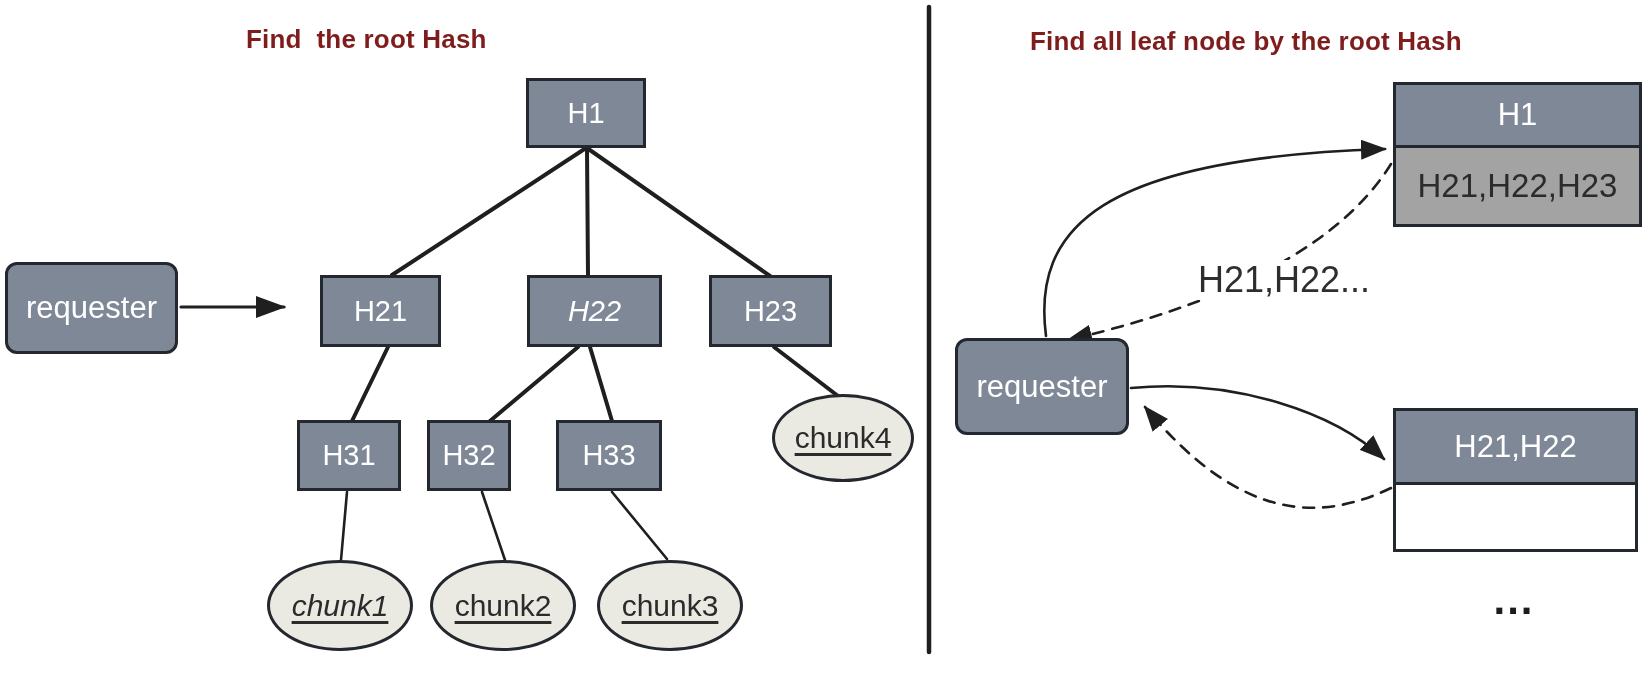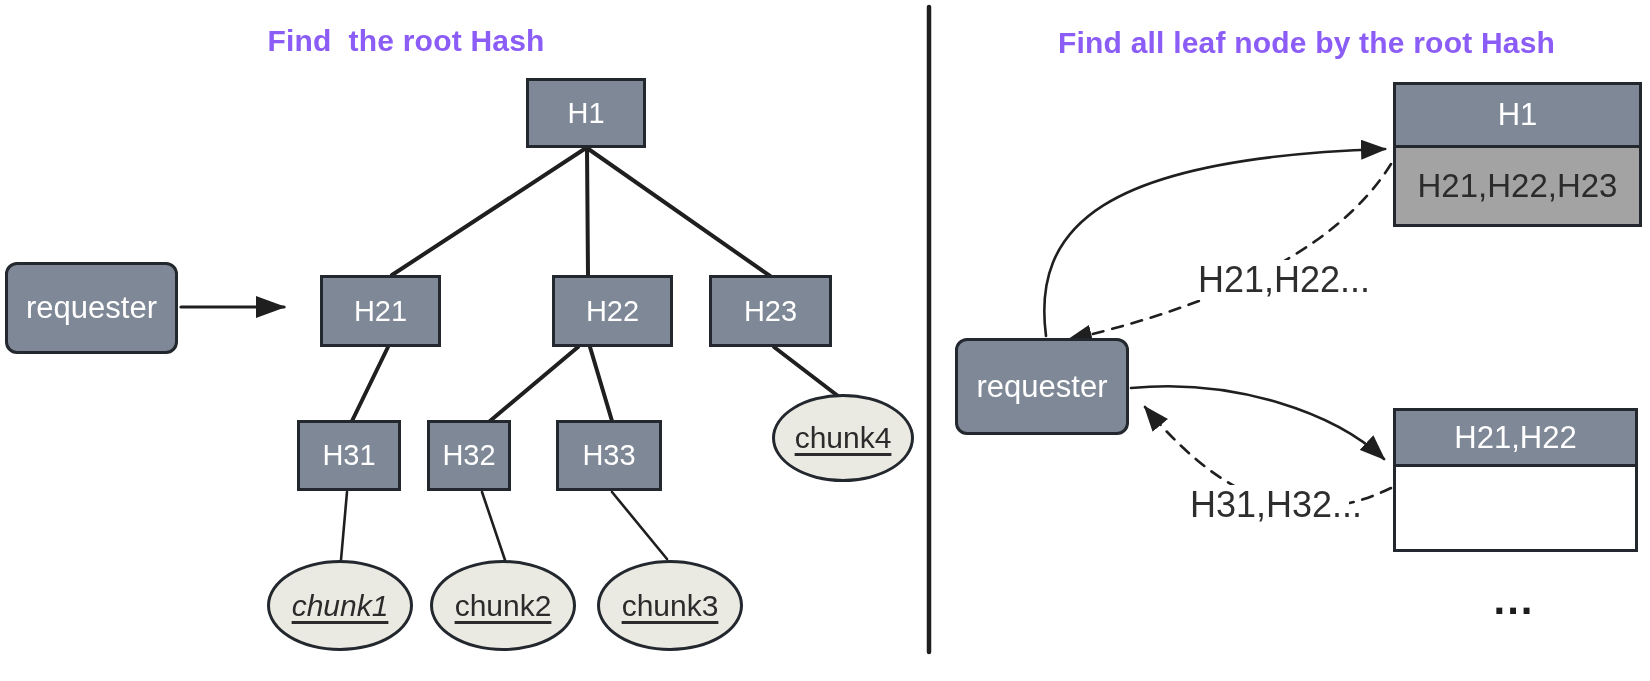--- a/index.html
+++ b/index.html
@@ -26,22 +26,22 @@
   .w25{stroke-width:2.6px;}
   .dashed{stroke-dasharray:11 9;}
   .divider{stroke:var(--line);stroke-width:4.5px;stroke-linecap:round;}
   marker path{fill:var(--line);}
 
   .layer{position:absolute;left:0;top:0;width:100%;height:100%;z-index:2;pointer-events:none;}
   .layer > *{pointer-events:auto;}
 
   .panel-title{
     position:absolute;
-    font-size:30px;font-weight:700;color:#8b5cf6;
-    text-align:center;white-space:pre;
+    font-size:26px;font-weight:700;color:#7f1d1d;
+    text-align:left;white-space:pre;
     letter-spacing:0.2px;
   }
   .node{
     position:absolute;
     background:var(--node-fill);
     border:3px solid var(--node-border);
     color:#fff;
     display:flex;align-items:center;justify-content:center;
     font-size:29px;
   }
@@ -136,21 +136,21 @@
       <span>requester</span>
     </div>
 
     <div class="node" style="left:526px;top:78px;width:120px;height:70px;">
       <span>H1</span>
     </div>
 
     <div class="node" style="left:320px;top:275px;width:121px;height:72px;">
       <span>H21</span>
     </div>
-    <div class="node" style="left:552px;top:275px;width:121px;height:72px;">
+    <div class="node" style="left:527px;top:275px;width:135px;height:72px;font-style:italic;">
       <span>H22</span>
     </div>
     <div class="node" style="left:709px;top:275px;width:123px;height:72px;">
       <span>H23</span>
     </div>
 
     <div class="node" style="left:297px;top:420px;width:104px;height:71px;">
       <span>H31</span>
     </div>
     <div class="node" style="left:427px;top:420px;width:84px;height:71px;">
@@ -166,34 +166,33 @@
     <div class="chunk" style="left:430px;top:560px;width:146px;height:91px;">
       <span>chunk2</span>
     </div>
     <div class="chunk" style="left:597px;top:560px;width:146px;height:91px;">
       <span>chunk3</span>
     </div>
     <div class="chunk" style="left:772px;top:394px;width:142px;height:88px;">
       <span>chunk4</span>
     </div>
 
-    <div class="panel-title" style="left:1030px;top:26px;width:440px;margin-left:28px;">Find all leaf node by the root Hash</div>
+    <div class="panel-title" style="left:1030px;top:26px;width:440px;">Find all leaf node by the root Hash</div>
 
     <div class="node rounded" style="left:955px;top:338px;width:174px;height:97px;">
       <span>requester</span>
     </div>
 
     <div class="table-box" style="left:1393px;top:82px;width:249px;height:145px;">
       <div class="hdr" style="height:63px;">H1</div>
       <div class="bdy">H21,H22,H23</div>
     </div>
 
     <div class="table-box" style="left:1393px;top:408px;width:245px;height:144px;">
-      <div class="hdr" style="height:56px;">H21,H22</div>
+      <div class="hdr" style="height:74px;">H21,H22</div>
     </div>
 
     <div class="msg-label" style="left:1195px;top:260px;width:162px;">H21,H22...</div>
 
-    <div class="msg-label" style="left:1187px;top:485px;width:162px;">H31,H32...</div>
 
     <div class="more" style="left:1464px;top:576px;width:100px;">...</div>
   </div>
 </div>
 
 </body></html>

